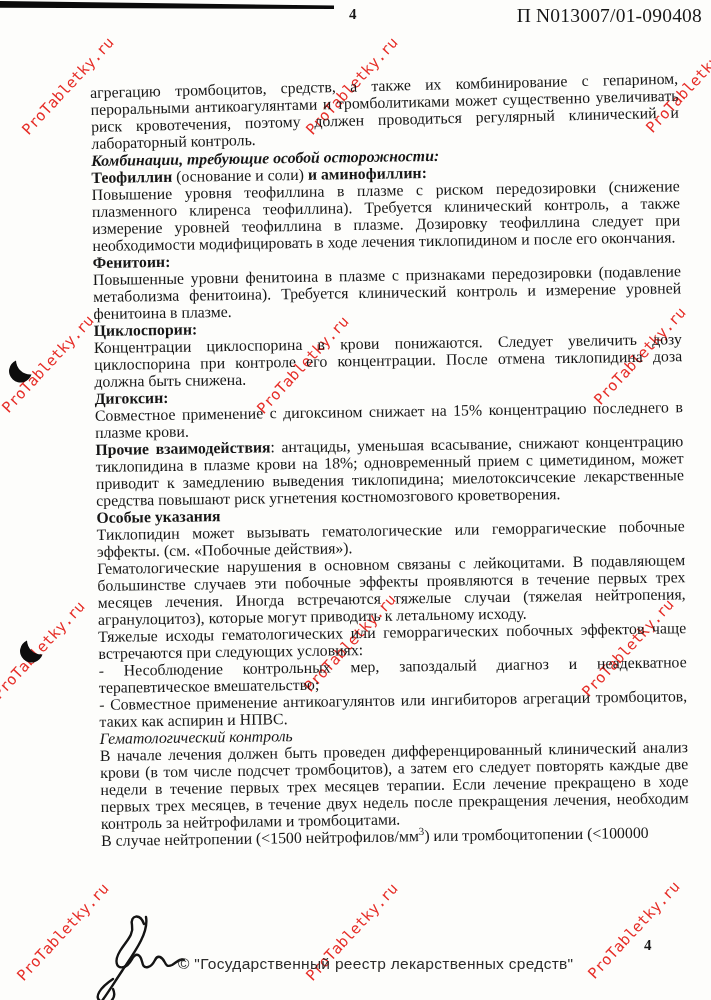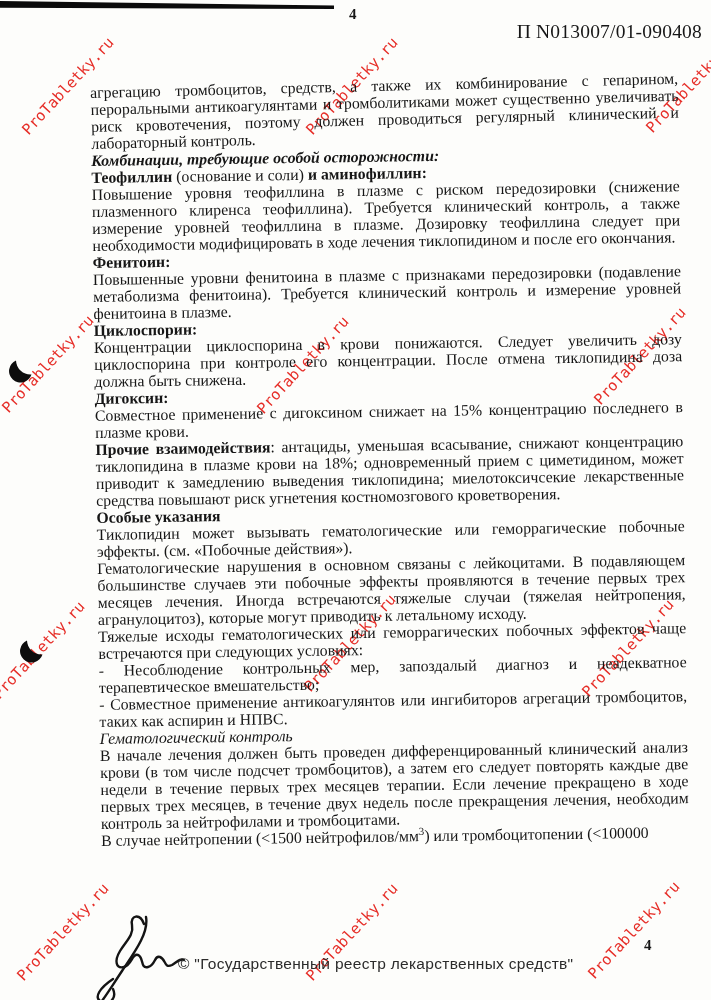--- a/index.html
+++ b/index.html
@@ -3,21 +3,21 @@
 <meta charset="utf-8">
 <style>
   html,body{margin:0;padding:0;background:#888;}
   .page{
     position:relative;width:711px;height:1000px;margin:0 auto;
     background:#fdfdfb;overflow:hidden;
     font-family:"Liberation Serif","DejaVu Serif",serif;color:#161616;
   }
   
   .pagenum-top{position:absolute;left:349px;top:6px;font-size:15px;font-weight:bold;}
-  .regnum{position:absolute;right:9px;top:21px;font-size:19.5px;letter-spacing:0.2px;margin-left:44px;}
+  .regnum{position:absolute;right:9px;top:5px;font-size:19.5px;letter-spacing:0.2px;margin-left:44px;}
   
   .scanline{position:absolute;left:0;top:0;}
   
   .wm{
     position:absolute;font-family:"DejaVu Sans Mono","Liberation Mono",monospace;
     font-size:15px;font-weight:500;white-space:nowrap;
     transform:translate(-50%,-50%) rotate(-47deg);
   }
   
   .crescent{position:absolute;}

